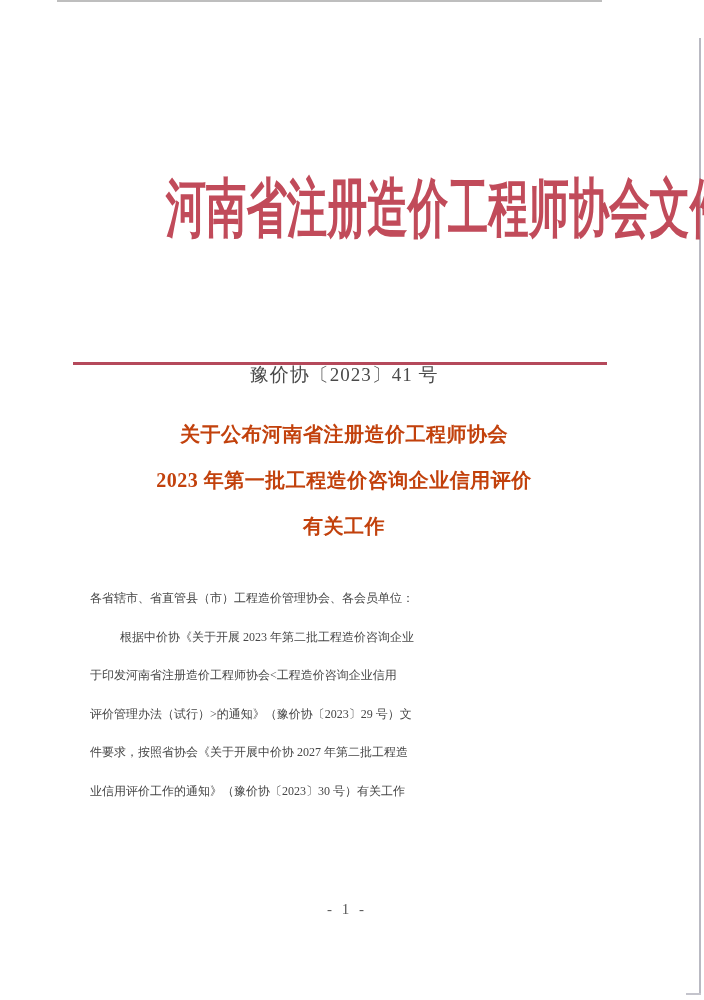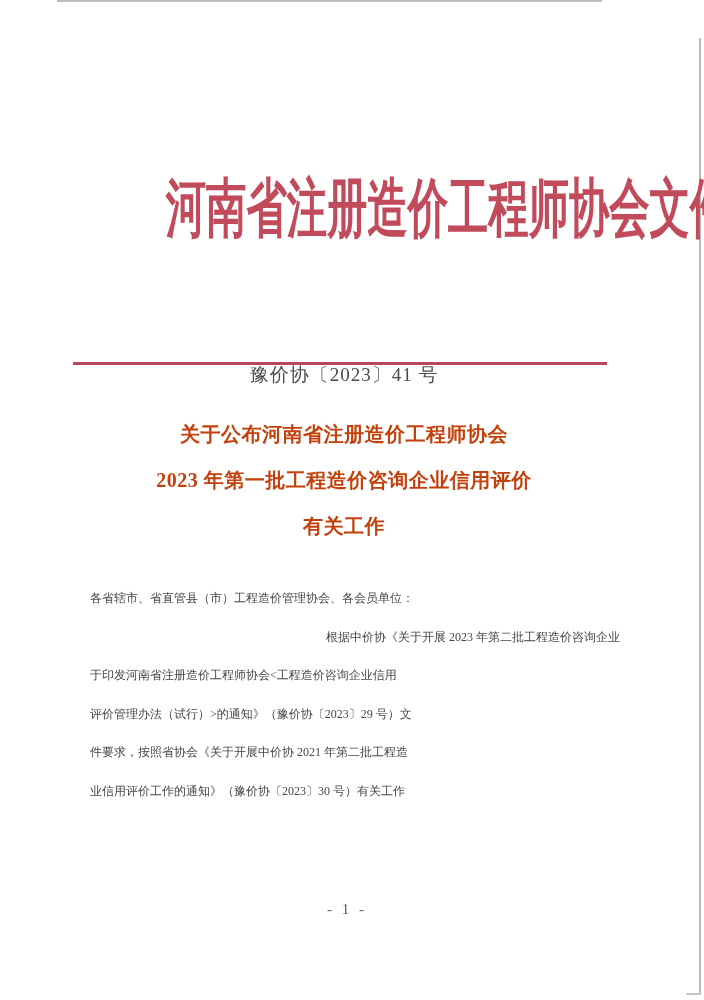--- a/index.html
+++ b/index.html
@@ -87,21 +87,21 @@
   .doc-body {
     position: absolute;
     top: 579px; left: 90px;
     width: 530px;
     font-size: 12px;
     line-height: 38.5px;
     color: #464646;
     white-space: nowrap;
   }
   .body-line { height: 38.5px; }
-  .body-line.indent { padding-left: 30px; text-align: right; }
+  .body-line.indent { padding-left: 30px; }
   
   .page-number {
     position: absolute;
     top: 901px; left: 0;
     width: 694px;
     text-align: center;
     font-size: 15px;
     letter-spacing: 3px;
     color: #5a5a5a;
   }
@@ -127,19 +127,19 @@
     <div>关于公布河南省注册造价工程师协会</div>
     <div>2023 年第一批工程造价咨询企业信用评价</div>
     <div>有关工作</div>
   </div>
 
   <div class="doc-body">
     <div class="body-line">各省辖市、省直管县（市）工程造价管理协会、各会员单位：</div>
     <div class="body-line indent">根据中价协《关于开展 2023 年第二批工程造价咨询企业</div>
     <div class="body-line">于印发河南省注册造价工程师协会&lt;工程造价咨询企业信用</div>
     <div class="body-line">评价管理办法（试行）&gt;的通知》（豫价协〔2023〕29 号）文</div>
-    <div class="body-line">件要求，按照省协会《关于开展中价协 2021 年第二批工程造</div>
+    <div class="body-line">件要求，按照省协会《关于开展中价协 2027 年第二批工程造</div>
     <div class="body-line">业信用评价工作的通知》（豫价协〔2023〕30 号）有关工作</div>
   </div>
 
   <div class="page-number">- 1 -</div>
 
 </div>
 
 </body></html>

